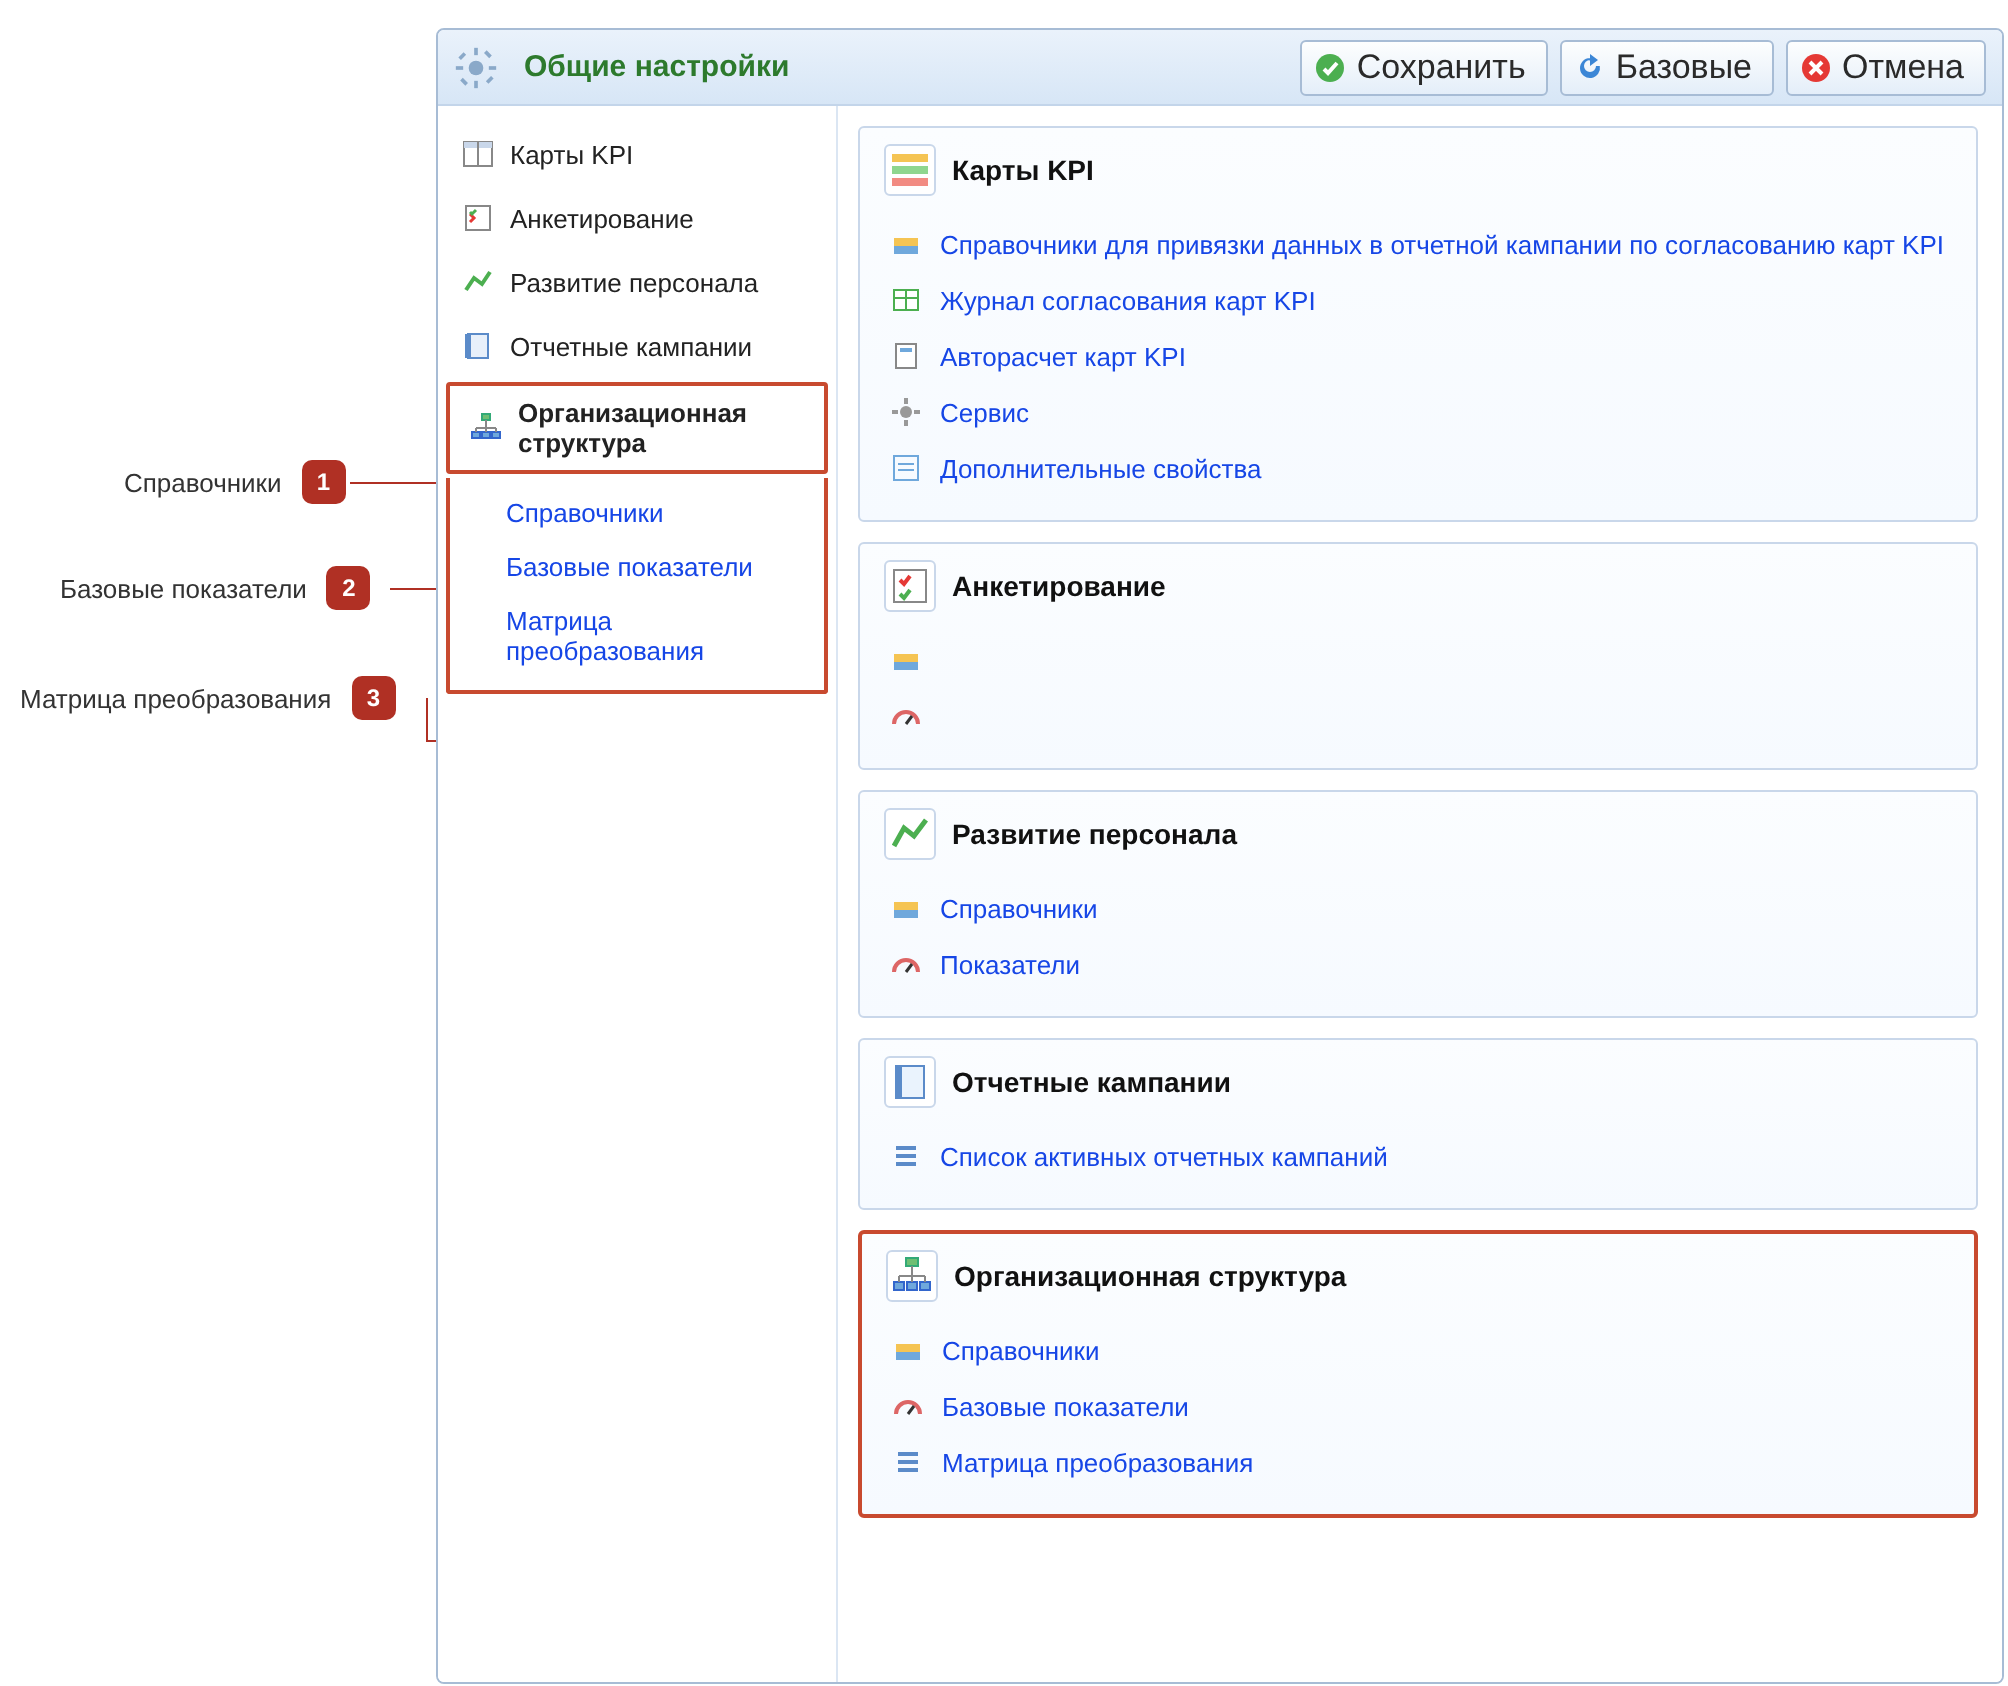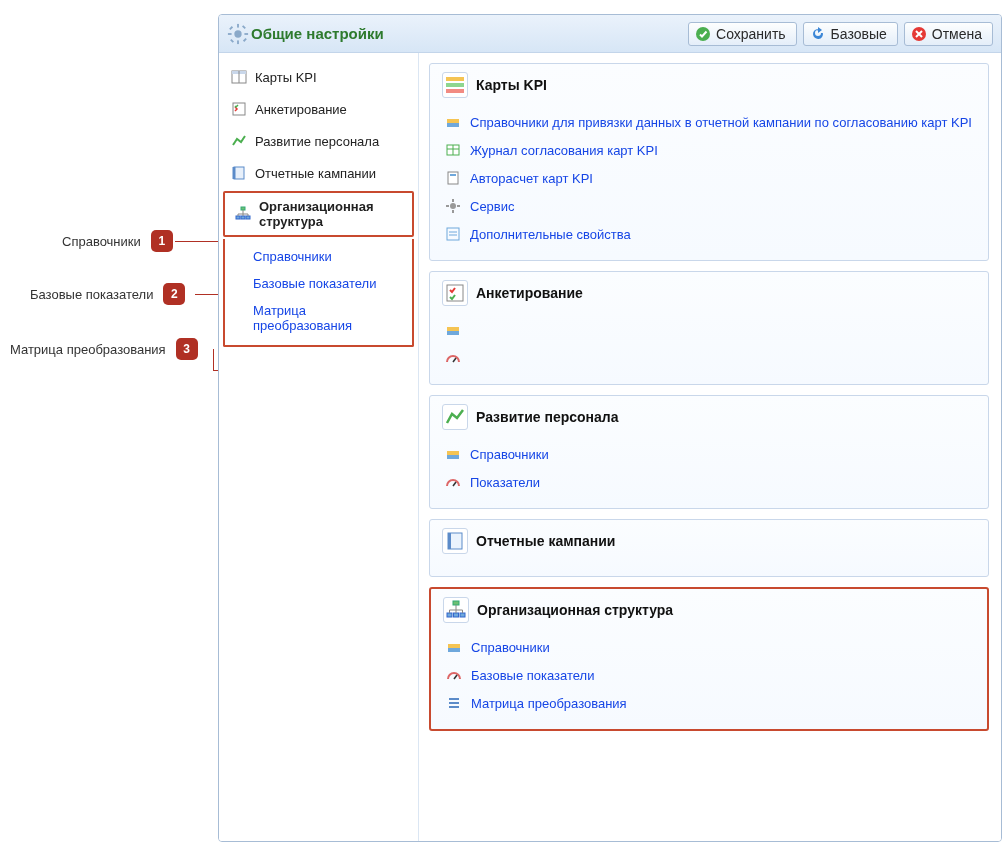--- a/index.html
+++ b/index.html
@@ -8,28 +8,28 @@
   .stage { position: relative; width: 1004px; height: 843px; }
 
   .window {
     position: absolute; left: 208px; top: 4px; width: 784px; height: 828px;
     border: 1px solid #a7bcd5; border-radius: 4px; overflow: hidden; background: #fff;
   }
   .win-header {
     height: 38px; background: linear-gradient(#eaf2fb,#d7e6f6);
     border-bottom: 1px solid #c3d5ea; display: flex; align-items: center; padding: 0 8px;
   }
-  .win-title { font-size: 15px; font-weight: bold; color: #2d7a2d; margin-left: 2px; }
+  .win-title { font-size: 15px; font-weight: bold; color: #2d7a2d; margin-left: 13px; }
   .gear-big { width: 22px; height: 22px; display: inline-flex; align-items: center; justify-content: center; }
   .hdr-spacer { flex: 1; }
   .tb-btn {
     display: inline-flex; align-items: center; gap: 5px;
     border: 1px solid #a7bcd5; background: linear-gradient(#fdfefe,#e4eef9);
     border-radius: 3px; padding: 3px 10px 3px 6px; margin-left: 6px; cursor: pointer;
-    color: #2a2a2a; font-size: 14px; justify-content: center;
+    color: #2a2a2a; font-size: 17px; justify-content: center;
   }
   .tb-btn .ic { width: 16px; height: 16px; display: inline-flex; align-items: center; justify-content: center; }
 
   .win-body { display: flex; height: calc(100% - 38px); }
 
   .nav { width: 200px; border-right: 1px solid #dbe6f3; padding: 8px 0; background: #fff; }
   .nav-item {
     display: flex; align-items: center; gap: 8px; padding: 8px 10px 8px 12px;
     cursor: pointer; color: #222;
   }
@@ -334,20 +334,30 @@
         <div class="section">
           <div class="sec-head">
             <span class="sec-icon">
               <svg viewBox="0 0 22 22" width="22" height="22">
                   <rect x="4" y="3" width="14" height="16" fill="#eaf3fd" stroke="#5b8bc9"></rect>
                   <rect x="4" y="3" width="3" height="16" fill="#5b8bc9"></rect>
                 </svg>
             </span>
             <span class="sec-title">Отчетные кампании</span>
           </div>
+          <div class="row">
+              <span class="ric">
+                <svg viewBox="0 0 16 16" width="16" height="16">
+                  <line x1="3" y1="4" x2="13" y2="4" stroke="#5b8bc9" stroke-width="2"></line>
+                  <line x1="3" y1="8" x2="13" y2="8" stroke="#5b8bc9" stroke-width="2"></line>
+                  <line x1="3" y1="12" x2="13" y2="12" stroke="#5b8bc9" stroke-width="2"></line>
+                </svg>
+              </span>
+              <a>Список активных отчетных кампаний</a>
+            </div>
         </div>
 
         <div class="section hl">
           <div class="sec-head">
             <span class="sec-icon">
               <svg viewBox="0 0 22 22" width="22" height="22">
                   <rect x="8" y="2" width="6" height="4" fill="#6fbf73" stroke="#3a7"></rect>
                   <rect x="2" y="14" width="5" height="4" fill="#6fa8dc" stroke="#36c"></rect>
                   <rect x="8.5" y="14" width="5" height="4" fill="#6fa8dc" stroke="#36c"></rect>
                   <rect x="15" y="14" width="5" height="4" fill="#6fa8dc" stroke="#36c"></rect>

